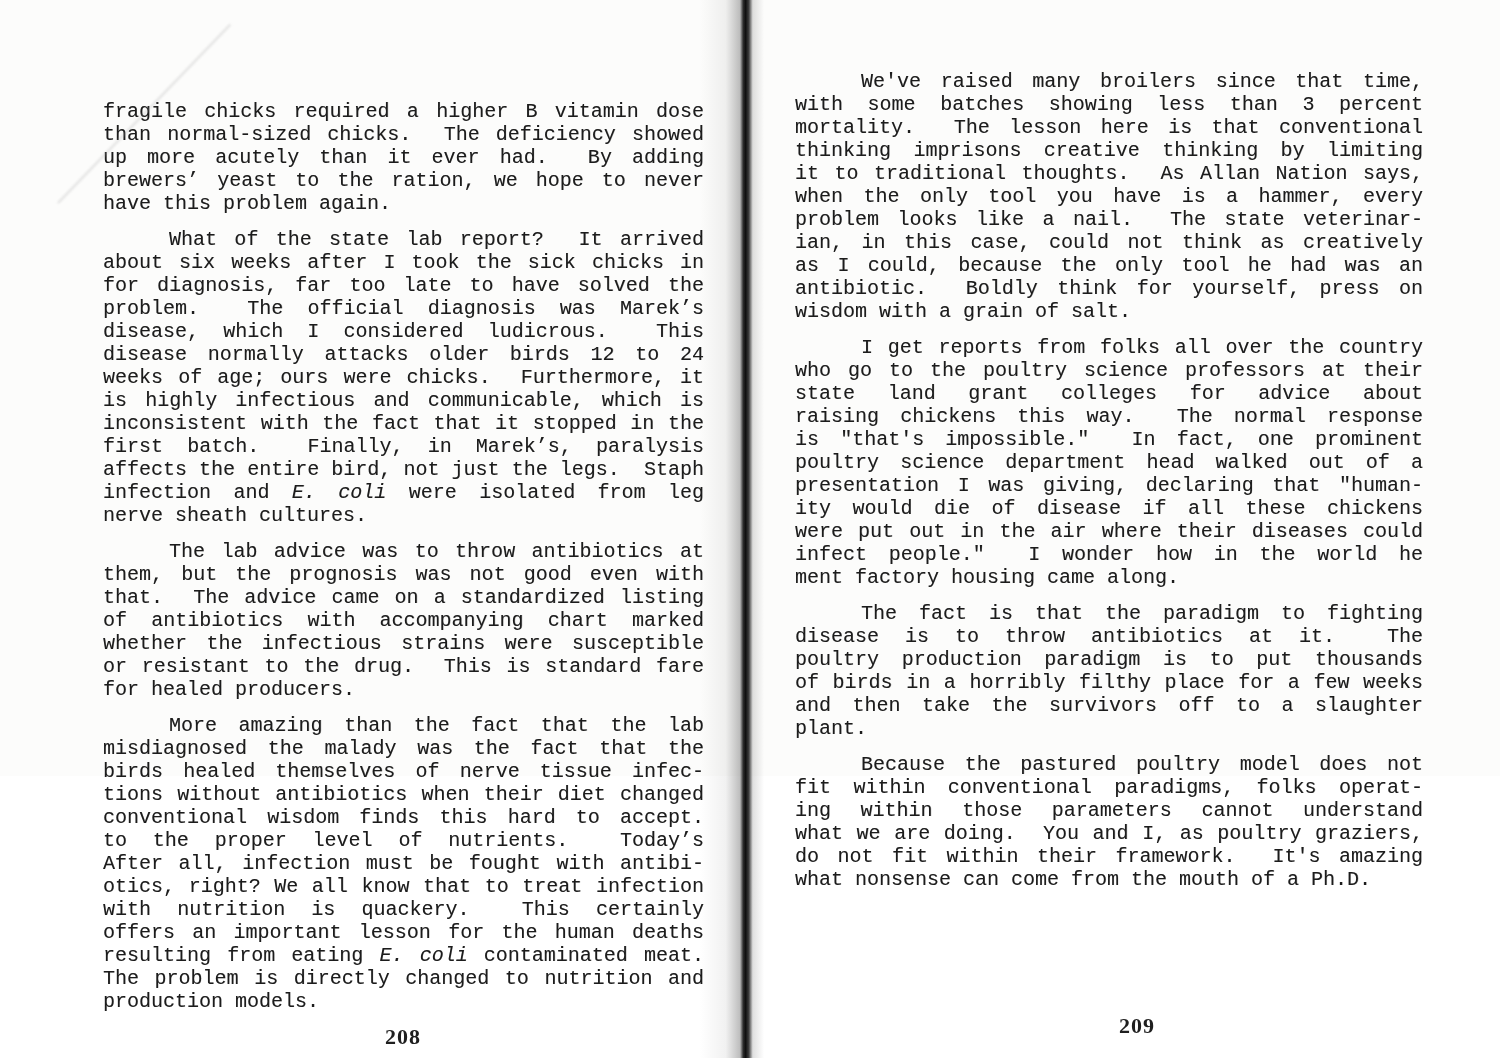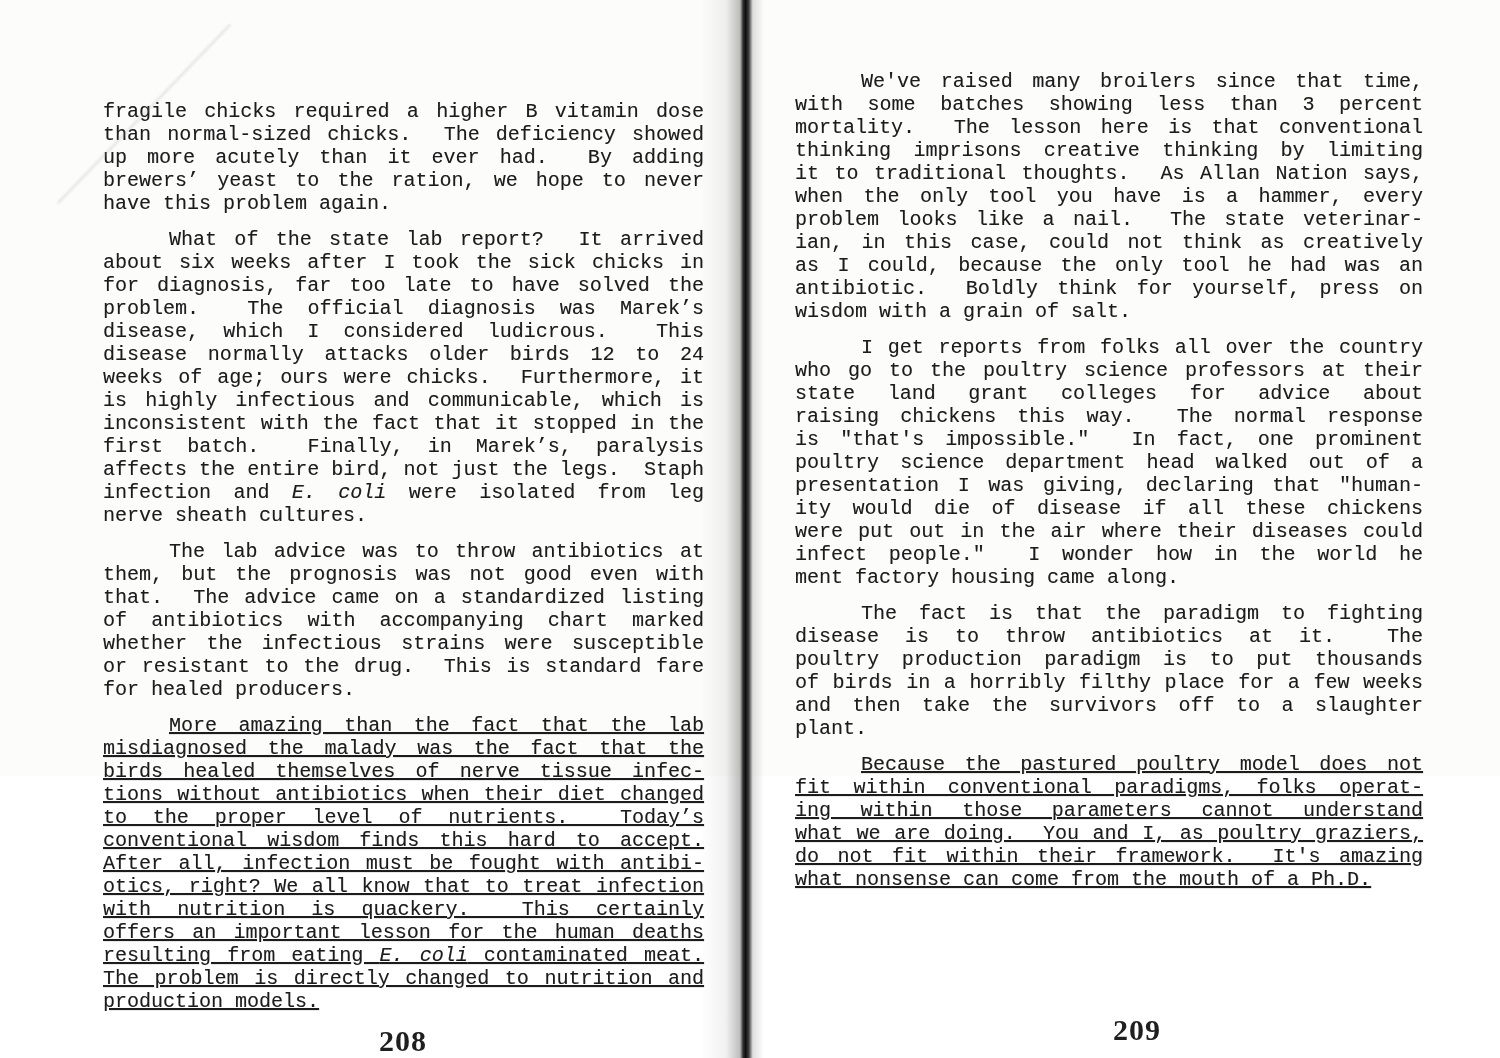--- a/index.html
+++ b/index.html
@@ -19,34 +19,34 @@
   .text-block {
     position: absolute;
     color: #1c1c1c;
     font-size: 20px; line-height: 23px;
     text-shadow: 0.3px 0.3px 0 rgba(28,28,28,0.35);
   }
   #left-text  { left: 103px; top: 100px; width: 601px; }
   #right-text { left: 35px;  top: 70px;  width: 628px; } 
 
   .para { margin: 0 0 13px 0; }
-  .para:last-child { margin-bottom: 1px; text-decoration: underline; }
+  .para:last-child { margin-bottom: 1px; }
   .line {
     text-align: justify;
     text-align-last: justify;
     white-space: normal;
   }
   .para .line:last-child { text-align-last: left; }
   .line.indent { padding-left: 66px; }
   .line i { font-style: italic; }
 
   .page-number {
     position: absolute;
     font-family: "Liberation Serif", "DejaVu Serif", serif;
-    font-weight: bold; font-size: 30px; color: #1f1f1f;
+    font-weight: bold; font-size: 22px; color: #1f1f1f;
     letter-spacing: 1px;
   }
   .pnum-left  { top: 1024px; left: 103px; width: 600px; text-align: center; padding-right: 14px; }
   .pnum-right { top: 1013px; left: 35px;  width: 628px; text-align: center; padding-left: 28px; }
 
   .gutter {
     position: absolute; left: 700px; top: 0; width: 80px; height: 1058px;
     background: linear-gradient(to right,
       rgba(120,120,120,0)    0%,
       rgba(120,120,120,0.10) 32%,
@@ -104,22 +104,22 @@
           <div class="line">of antibiotics with accompanying chart marked</div>
           <div class="line">whether the infectious strains were susceptible</div>
           <div class="line">or resistant to the drug.&nbsp; This is standard fare</div>
           <div class="line">for healed producers.</div>
         </div>
         <div class="para">
           <div class="line indent">More amazing than the fact that the lab</div>
           <div class="line">misdiagnosed the malady was the fact that the</div>
           <div class="line">birds healed themselves of nerve tissue infec-</div>
           <div class="line">tions without antibiotics when their diet changed</div>
+          <div class="line">conventional wisdom finds this hard to accept.</div>
           <div class="line">to the proper level of nutrients.&nbsp; Today’s</div>
-          <div class="line">conventional wisdom finds this hard to accept.</div>
           <div class="line">After all, infection must be fought with antibi-</div>
           <div class="line">otics, right? We all know that to treat infection</div>
           <div class="line">with nutrition is quackery.&nbsp; This certainly</div>
           <div class="line">offers an important lesson for the human deaths</div>
           <div class="line">resulting from eating <i>E. coli</i> contaminated meat.</div>
           <div class="line">The problem is directly changed to nutrition and</div>
           <div class="line">production models.</div>
         </div>
       </div>
     <div class="page-number pnum-left">208</div>

